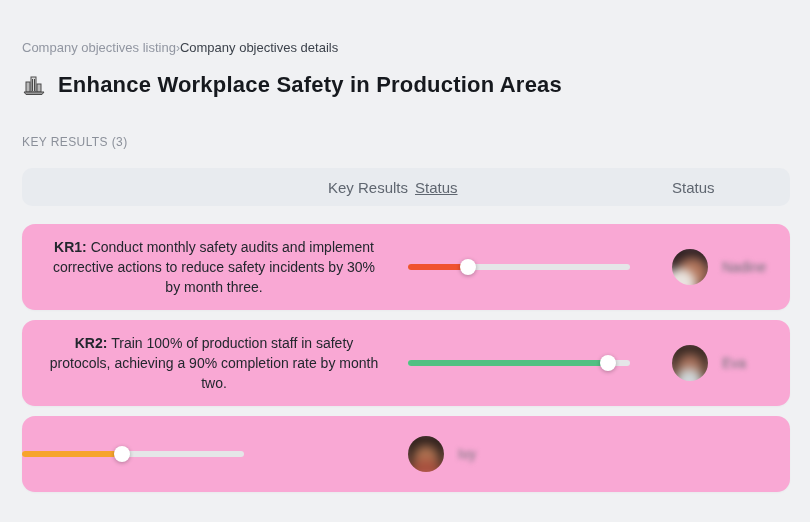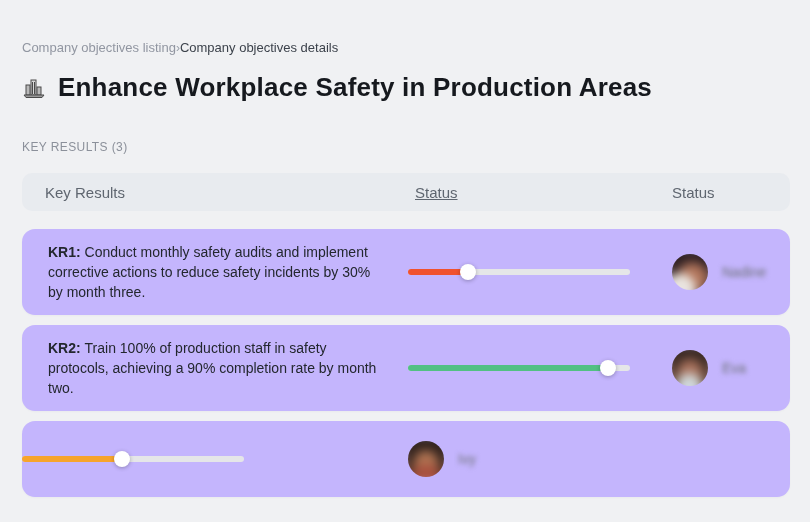--- a/index.html
+++ b/index.html
@@ -14,52 +14,53 @@
 
   
   .breadcrumb { display: flex; align-items: center; gap: 0; font-size: 13px; }
   .crumb-link { color: #9196a1; cursor: pointer; }
   .crumb-sep { color: #9aa0aa; font-size: 12px; }
   .crumb-current { color: #3c424b; }
 
   
   .title-row { display: flex; align-items: center; gap: 12px; margin-top: 17px; }
   .title-icon { width: 24px; height: 24px; flex: 0 0 auto; display: flex; align-items: flex-end; }
-  .page-title { font-size: 26px; font-weight: 700; color: #16191e; letter-spacing: 0.2px; text-align: right; }
+  .page-title { font-size: 22px; font-weight: 700; color: #16191e; letter-spacing: 0.2px; text-align: right; }
 
   
   .section-label {
     margin-top: 37px;
     font-size: 12px;
     color: #8b909a;
     letter-spacing: 0.4px;
   }
 
   
   .grid-cols { display: grid; grid-template-columns: 386px 264px 118px; }
   .table-header {
     margin-top: 19px;
     height: 38px;
     background: #e8ebef;
     border-radius: 10px;
     align-items: center;
     font-size: 15px;
     color: #5f6670;
   }
-  .th-key { padding-left: 23px; }
+  .th-key { padding-left: 23px; text-align: right; }
   .th-status { padding-left: 7px; text-decoration: underline; }
 
   .rows { margin-top: 18px; display: flex; flex-direction: column; gap: 10px; }
   .row-card {
-    background: #c4b5fd;
+    background: #f9a8d4;
     border-radius: 13px;
     min-height: 76px;
     align-items: center;
     box-shadow: 0 1px 2px rgba(30, 35, 48, 0.03);
     padding: 13px 0;
+    text-align: center;
   }
   .kr-cell {
     padding-left: 26px;
     padding-right: 28px;
     font-size: 14px;
     line-height: 20px;
     color: #23272e;
   }
   .kr-label { font-weight: 700; }
 

